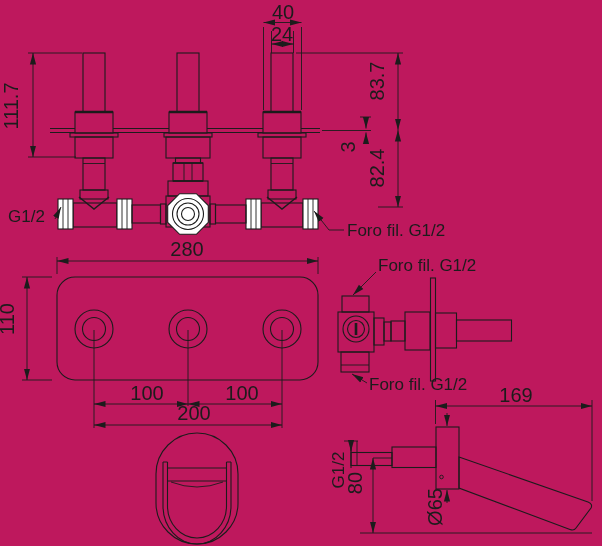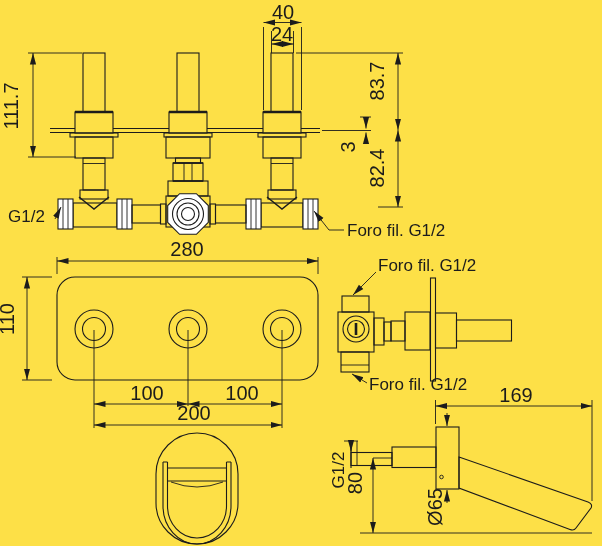--- a/index.html
+++ b/index.html
@@ -1,16 +1,16 @@
 <!DOCTYPE html>
 <html><head>
 <meta charset="utf-8">
 <style>
   html,body{margin:0;padding:0;background:#ffffff;}
-  .stage{position:relative;width:602px;height:546px;background:#fde047;overflow:hidden;
+  .stage{position:relative;width:602px;height:546px;background:#be185d;overflow:hidden;
          font-family:"Liberation Sans", sans-serif;}
   svg{display:block;}
   .s   {stroke:#1c1c1c;stroke-width:1.1;fill:none;stroke-linejoin:miter;stroke-linecap:butt;}
   .sf  {stroke:#1c1c1c;stroke-width:1.1;fill:#ffffff;stroke-linejoin:miter;}
   .thin{stroke:#1c1c1c;stroke-width:0.9;fill:none;}
   .thick{stroke:#1c1c1c;stroke-width:2.6;fill:none;}
   .med {stroke:#1c1c1c;stroke-width:1.5;fill:none;}
   .dim {font-size:20px;fill:#1c1c1c;}
   .lab {font-size:17px;fill:#1c1c1c;}
   .mid {text-anchor:middle;}

